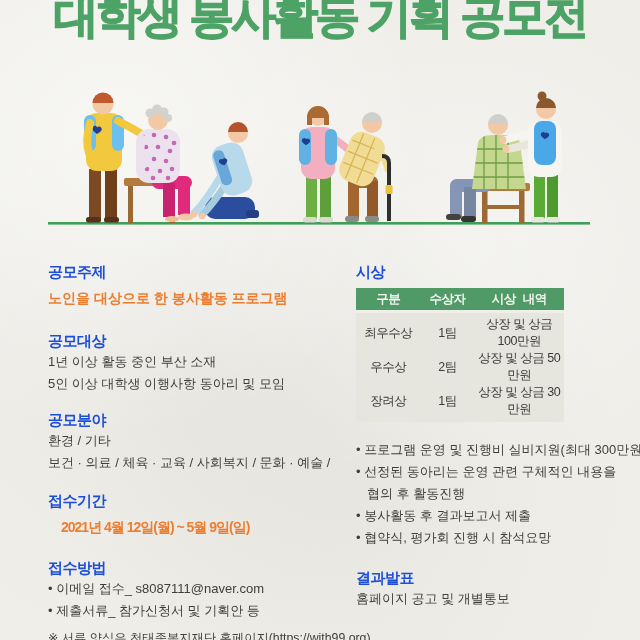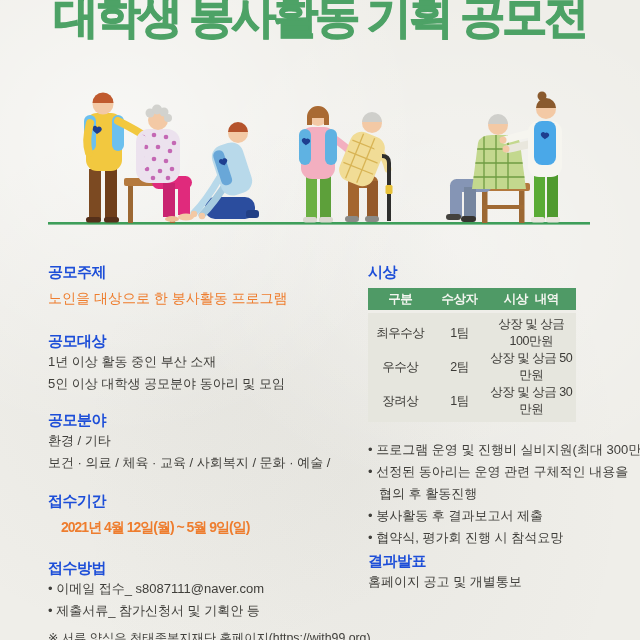--- a/index.html
+++ b/index.html
@@ -16,36 +16,36 @@
   }
   .title{
     position:absolute;top:-6px;left:0;right:0;margin:0;
     text-align:center;font-size:45px;line-height:1.0;font-weight:bold;
     letter-spacing:-3px;color:#4da266;
     -webkit-text-stroke:1.2px #4da266;
   }
   .illustration{position:absolute;top:77px;left:0;width:640px;height:152px;}
   .col{position:absolute;top:262px;}
   .col.left{left:48px;width:305px;}
-  .col.right{left:368px;width:262px;}
+  .col.right{left:356px;width:262px;}
   .h{
     margin:0;font-size:15px;font-weight:bold;color:#1d4ed8;
     letter-spacing:-0.5px;line-height:20px;
   }
   .line{font-size:13px;line-height:22px;white-space:nowrap;color:#3f3e3a;}
-  .orange{color:#ee7d2e;font-weight:normal;}
+  .orange{color:#ee7d2e;font-weight:bold;}
   .highlight{font-size:14px;line-height:24px;margin-top:4px;white-space:nowrap;}
   .date{font-size:14px;line-height:24px;font-weight:bold;color:#ee7d2e;
         letter-spacing:-1px;margin-top:4px;white-space:nowrap;margin-left:13px;}
   .sec-target{margin-top:21px;}
   .sec-field{margin-top:15px;}
   .sec-period{margin-top:17px;}
   .sec-method{margin-top:19px;}
   .sec-support{margin-top:17px;}
-  .sec-result{margin-top:2px;}
+  .sec-result{margin-top:19px;}
   .bullet{padding-left:12px;text-indent:-12px;}
   .cont{padding-left:11px;}
   .note{font-size:12.3px;line-height:20px;margin-top:6px;white-space:nowrap;}
   table.award{border-collapse:separate;border-spacing:0;width:208px;margin-top:6px;}
   table.award th{
     background:#4f9a66;color:#f3f5ef;font-size:12.5px;font-weight:bold;
     height:22px;padding:0 2px;border-bottom:3px solid #efeee9;letter-spacing:-0.5px;font-family:Liberation Mono, monospace;
   }
   table.award td{
     background:#e6e6de;font-size:12.5px;color:#3c3b37;text-align:center;
@@ -220,21 +220,21 @@
   <div class="col left">
 
     <section>
       <h2 class="h">공모주제</h2>
       <div class="line orange highlight">노인을 대상으로 한 봉사활동 프로그램</div>
     </section>
 
     <section class="sec-target">
       <h2 class="h">공모대상</h2>
       <div class="line">1년 이상 활동 중인 부산 소재</div>
-      <div class="line">5인 이상 대학생 공모분야 동아리 및 모임</div>
+      <div class="line">5인 이상 대학생 이행사항 동아리 및 모임</div>
     </section>
 
     <section class="sec-field">
       <h2 class="h">공모분야</h2>
       <div class="line">환경 / 기타</div>
       <div class="line">보건 · 의료 / 체육 · 교육 / 사회복지 / 문화 · 예술 /</div>
     </section>
 
     <section class="sec-period">
       <h2 class="h">접수기간</h2>

